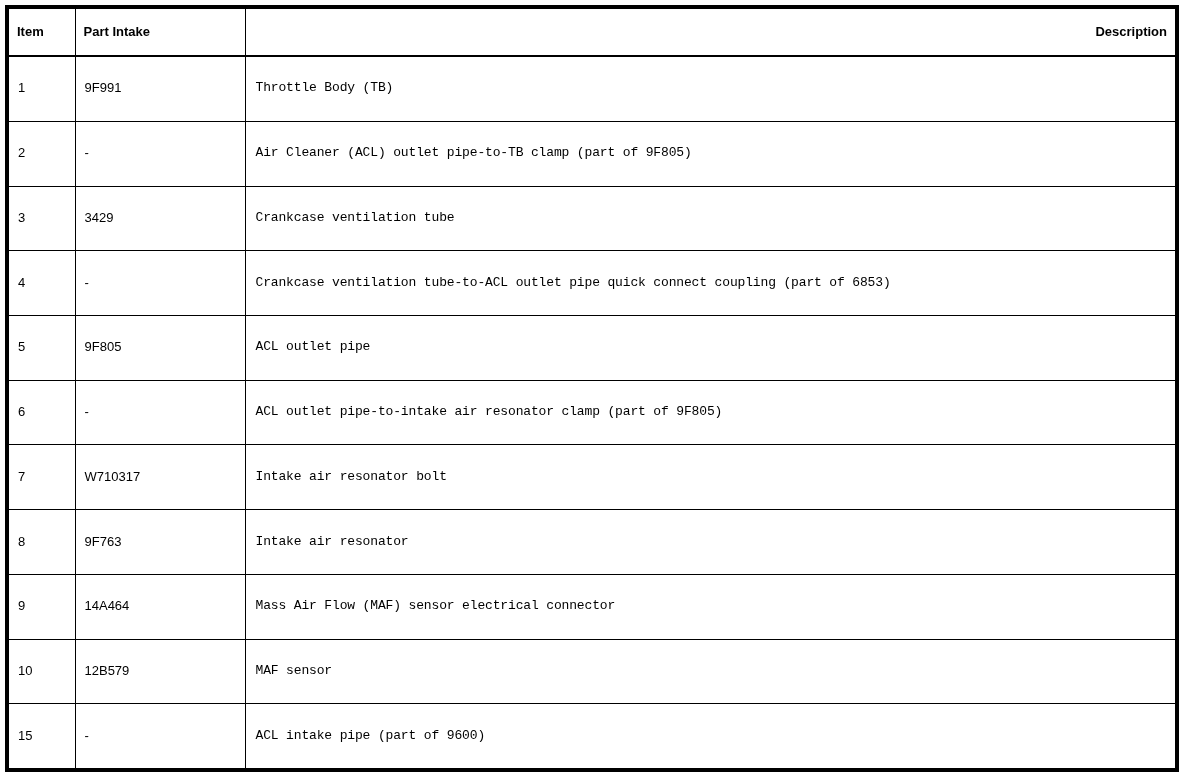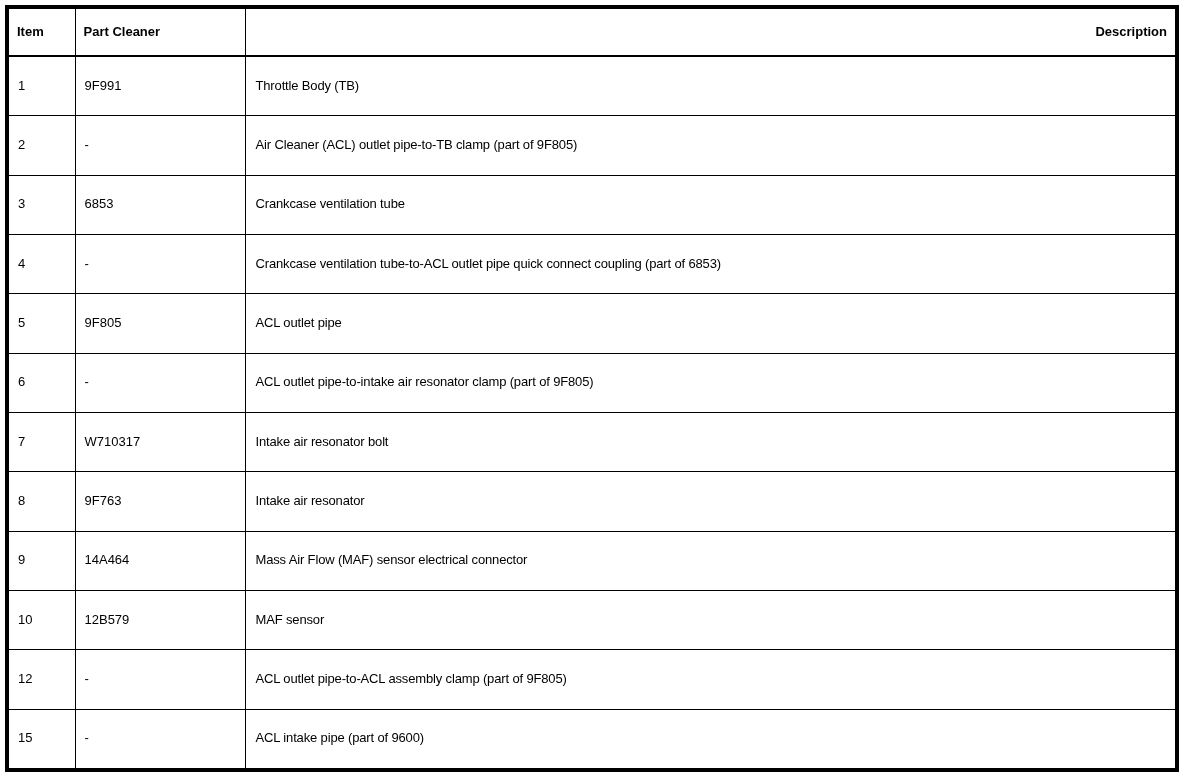--- a/index.html
+++ b/index.html
@@ -54,20 +54,21 @@
   table.parts-table thead th.hdr-desc {
     text-align: right;
   }
   table.parts-table tbody td {
     height: 47.5px;
     font-weight: normal;
   }
   table.parts-table td.cell-desc {
     padding-left: 10px;
     letter-spacing: -0.15px;
+    font-family: Liberation Mono, monospace;
   }
   table.parts-table td.cell-item,
   table.parts-table td.cell-part {
     padding-left: 9px;
   }
   
   table.parts-table tr > *:first-child { border-left: none; }
   table.parts-table tr > *:last-child { border-right: none; }
   table.parts-table thead tr > * { border-top: none; }
   table.parts-table tbody tr:last-child > * { border-bottom: none; }
@@ -78,38 +79,38 @@
 <div id="parts-table-wrap">
   <table class="parts-table">
     <colgroup>
       <col class="col-item">
       <col class="col-part">
       <col class="col-desc">
     </colgroup>
     <thead>
       <tr>
         <th class="hdr-item">Item</th>
-        <th class="hdr-part">Part Cleaner</th>
+        <th class="hdr-part">Part Intake</th>
         <th class="hdr-desc">Description</th>
       </tr>
     </thead>
     <tbody id="parts-body">
         <tr>
           <td class="cell-item">1</td>
           <td class="cell-part">9F991</td>
           <td class="cell-desc">Throttle Body (TB)</td>
         </tr>
         <tr>
           <td class="cell-item">2</td>
           <td class="cell-part">-</td>
           <td class="cell-desc">Air Cleaner (ACL) outlet pipe-to-TB clamp (part of 9F805)</td>
         </tr>
         <tr>
           <td class="cell-item">3</td>
-          <td class="cell-part">6853</td>
+          <td class="cell-part">3429</td>
           <td class="cell-desc">Crankcase ventilation tube</td>
         </tr>
         <tr>
           <td class="cell-item">4</td>
           <td class="cell-part">-</td>
           <td class="cell-desc">Crankcase ventilation tube-to-ACL outlet pipe quick connect coupling (part of 6853)</td>
         </tr>
         <tr>
           <td class="cell-item">5</td>
           <td class="cell-part">9F805</td>
@@ -134,24 +135,19 @@
           <td class="cell-item">9</td>
           <td class="cell-part">14A464</td>
           <td class="cell-desc">Mass Air Flow (MAF) sensor electrical connector</td>
         </tr>
         <tr>
           <td class="cell-item">10</td>
           <td class="cell-part">12B579</td>
           <td class="cell-desc">MAF sensor</td>
         </tr>
         <tr>
-          <td class="cell-item">12</td>
-          <td class="cell-part">-</td>
-          <td class="cell-desc">ACL outlet pipe-to-ACL assembly clamp (part of 9F805)</td>
-        </tr>
-        <tr>
           <td class="cell-item">15</td>
           <td class="cell-part">-</td>
           <td class="cell-desc">ACL intake pipe (part of 9600)</td>
         </tr>
       </tbody>
   </table>
 </div>
 
 </body></html>

